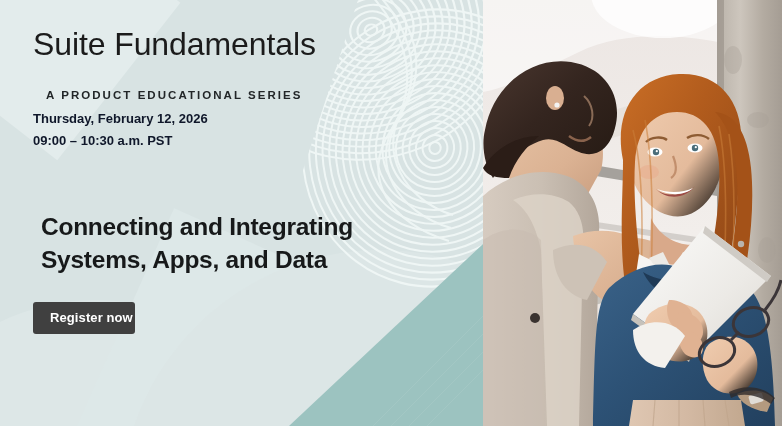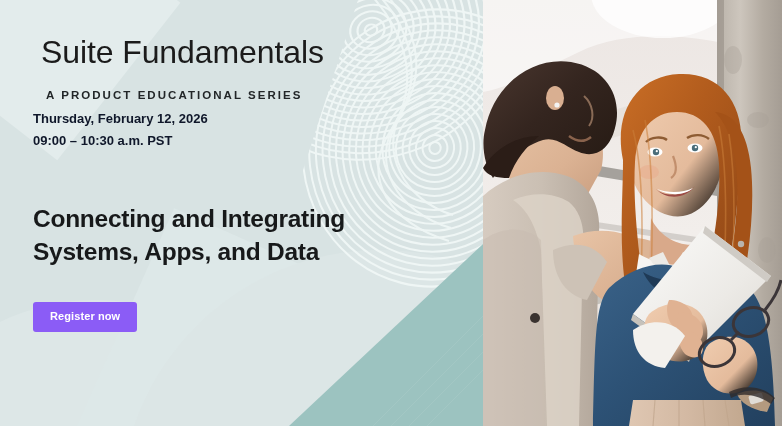--- a/index.html
+++ b/index.html
@@ -103,21 +103,21 @@
     left: 33px;
     top: 0;
     width: 420px;
     height: 426px;
   }
 
   .title {
     position: absolute;
     top: 27px;
     left: 0;
-    margin: 8px;
+    margin: 0;
     font-size: 32px;
     font-weight: 300;
     letter-spacing: -0.1px;
     color: #1b1b1b;
     line-height: 1.1;
     white-space: nowrap;
   }
 
   .kicker {
     position: absolute;
@@ -145,38 +145,38 @@
     font-weight: 700;
   }
   .datetime .time-line {
     font-weight: 600;
   }
 
   .headline {
     position: absolute;
     top: 202px;
     left: 0;
-    margin: 0;
+    margin: 8px;
     font-size: 24.5px;
     font-weight: 700;
     line-height: 33px;
     letter-spacing: -0.25px;
     color: #17191a;
     max-width: 400px;
   }
 
   .cta {
     position: absolute;
     top: 302px;
     left: 0;
     display: inline-block;
-    padding: 9px 17px 10px 17px;
-    background: #8b5cf6;
+    padding: 9px 2px 10px 17px;
+    background: #404040;
     color: #ffffff;
-    font-size: 11px;
+    font-size: 13px;
     font-weight: 600;
     letter-spacing: 0.1px;
     border: none;
     border-radius: 3px;
     cursor: pointer;
     font-family: "Liberation Sans", sans-serif;
     line-height: 1;
   }
 
   

